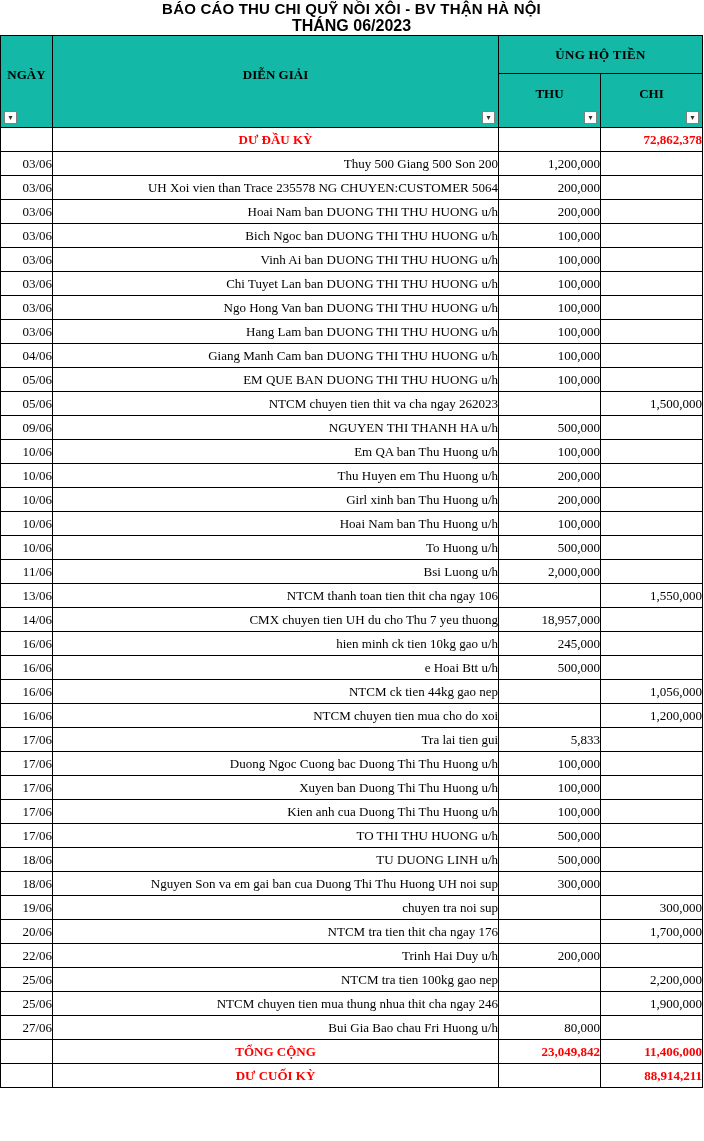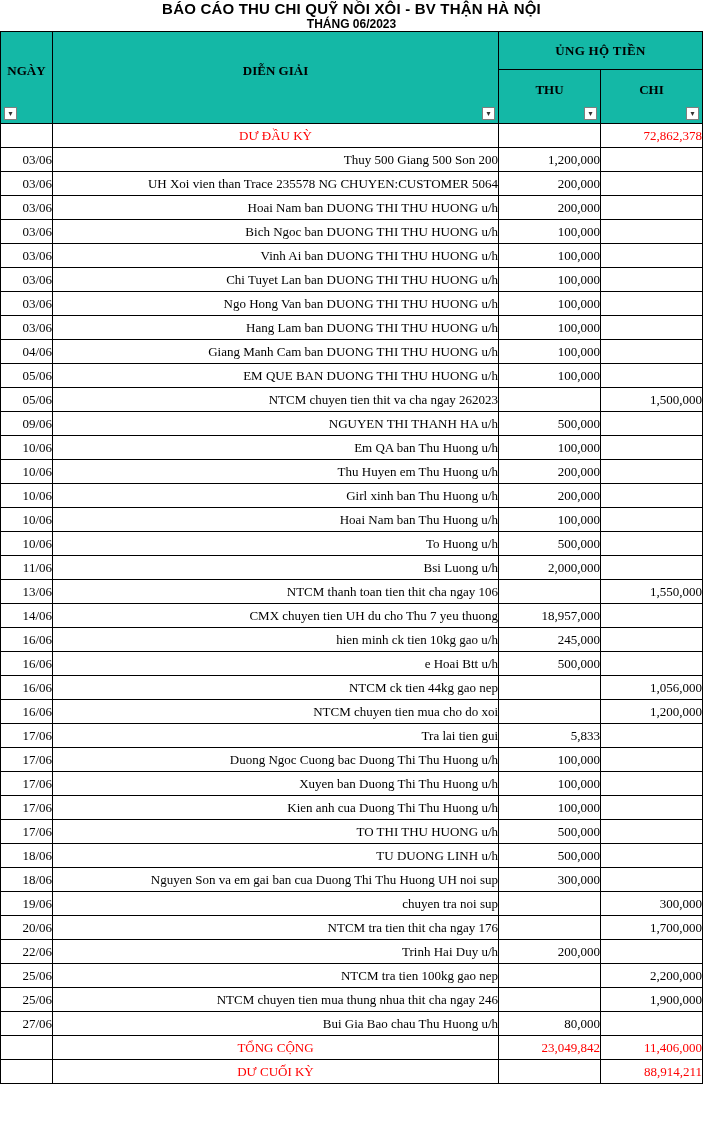--- a/index.html
+++ b/index.html
@@ -31,21 +31,21 @@
     font-family: "Liberation Sans", sans-serif;
     font-weight: bold;
     color: #000000;
   }
   .title-main {
     font-size: 15px;
     padding: 8px 0 4px 0;
     letter-spacing: 0.2px;
   }
   .title-sub {
-    font-size: 12px;
+    font-size: 16px;
     padding: 2px 0 8px 0;
   }
   
   .hdr {
     background: #14b8a6;
     text-align: center;
     font-family: "Liberation Serif", serif;
     font-weight: bold;
     font-size: 13px;
     color: #000000;
@@ -86,21 +86,21 @@
   }
   .c-num {
     text-align: right;
     padding: 0 4px;
     font-size: 13px;
   }
   
   .special td {
     height: 24px;
     color: #FF0000;
-    font-weight: normal;
+    font-weight: bold;
     font-size: 13px;
   }
   .special .c-desc { text-align: center; }
   .special .c-num { text-align: right; }
 </style>
 </head>
 <body>
 
 <table class="sheet">
   <colgroup>
@@ -360,21 +360,21 @@
         <td class="c-num">2,200,000</td>
       </tr>
       <tr class="r">
         <td class="c-date">25/06</td>
         <td class="c-desc">NTCM chuyen tien mua thung nhua thit cha ngay 246</td>
         <td class="c-num"></td>
         <td class="c-num">1,900,000</td>
       </tr>
       <tr class="r">
         <td class="c-date">27/06</td>
-        <td class="c-desc">Bui Gia Bao chau Thu Huong u/h</td>
+        <td class="c-desc">Bui Gia Bao chau Fri Huong u/h</td>
         <td class="c-num">80,000</td>
         <td class="c-num"></td>
       </tr>
     </tbody>
 
   <tbody>
       <tr class="special">
     <td class="c-date"></td>
     <td class="c-desc">TỔNG CỘNG</td>
     <td class="c-num">23,049,842</td>

